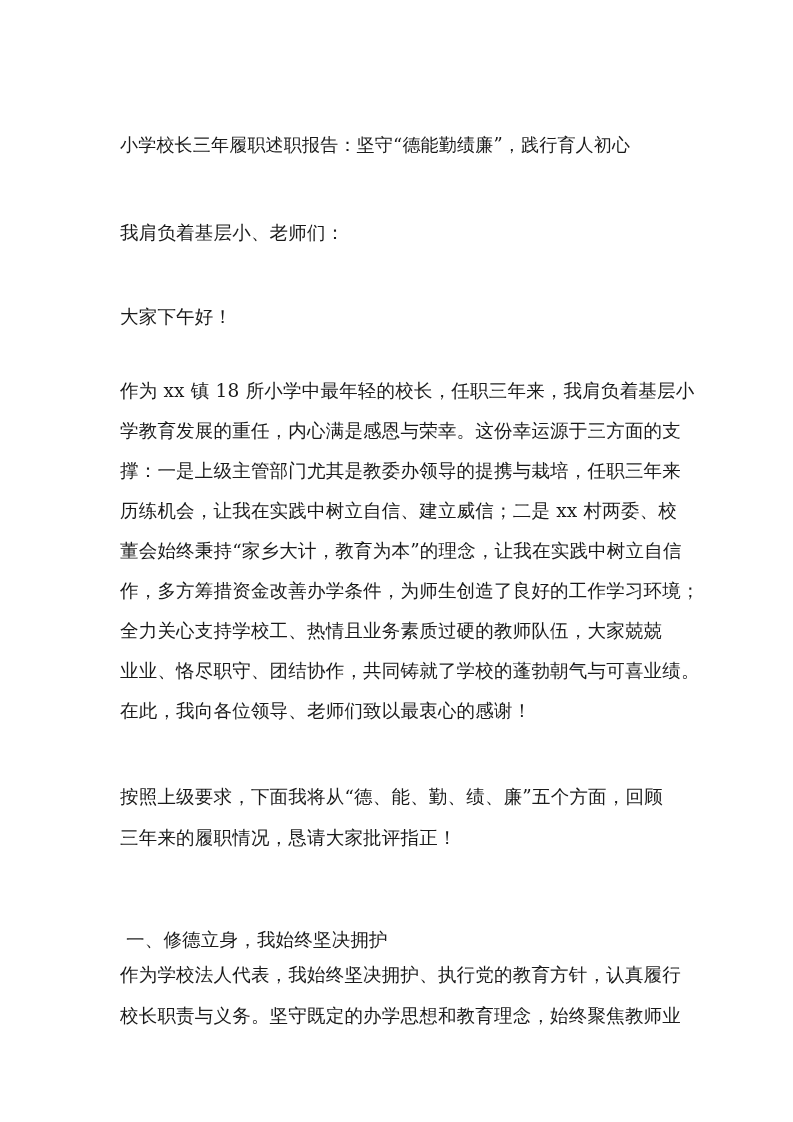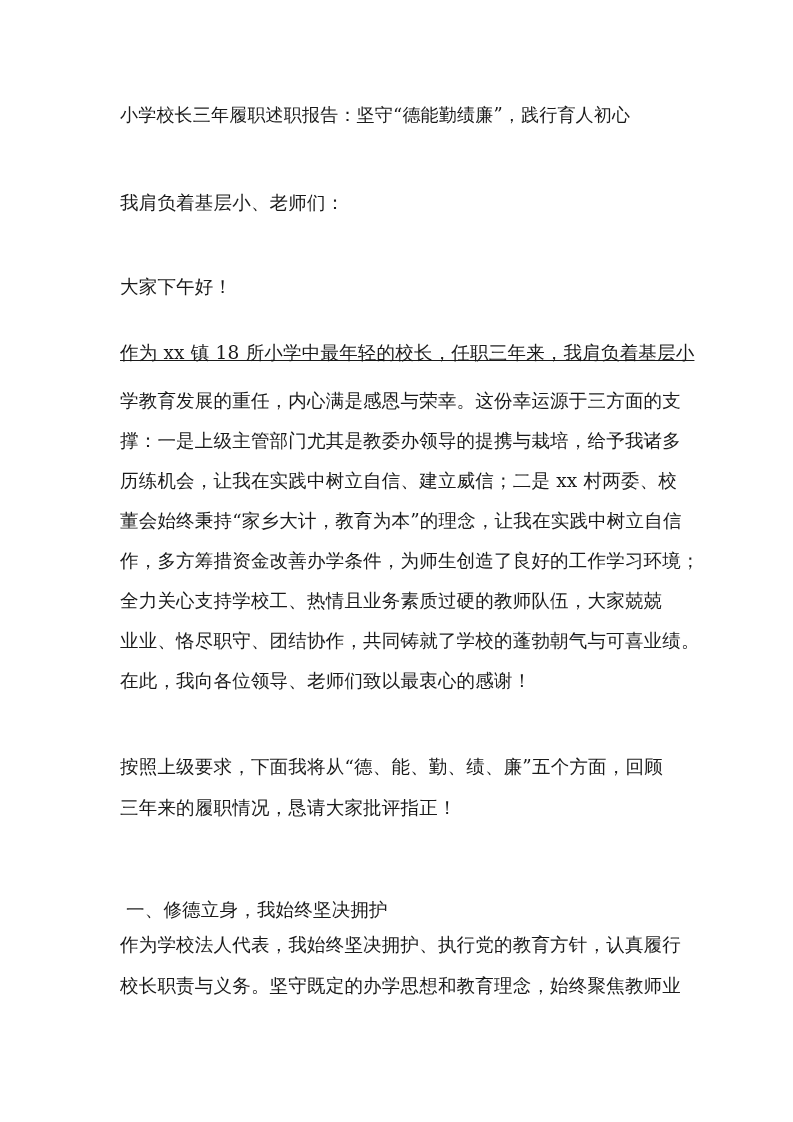--- a/index.html
+++ b/index.html
@@ -21,38 +21,39 @@
       top: 0;
       width: 556px;
     }
     .line {
       position: absolute;
       left: 0;
       white-space: nowrap;
       font-size: 18.5px;
       line-height: 24px;
       letter-spacing: 0.2px;
+      margin-top: 30px;
     }
     .title { font-size: 18px; }
     .heading { left: 6px; }
   </style>
 </head>
 <body>
 
 <div class="page">
   <div class="line title" style="top:103px;">小学校长三年履职述职报告：坚守“德能勤绩廉”，践行育人初心</div>
 
   <div class="line" style="top:191px;">我肩负着基层小、老师们：</div>
 
   <div class="line" style="top:275px;text-align:center;">大家下午好！</div>
 
   <div>
-    <div class="line" style="top:341px;text-decoration:underline;">作为 xx 镇 18 所小学中最年轻的校长，任职三年来，我肩负着基层小</div>
+    <div class="line" style="top:349px;">作为 xx 镇 18 所小学中最年轻的校长，任职三年来，我肩负着基层小</div>
     <div class="line" style="top:389px;font-family:Liberation Serif, serif;">学教育发展的重任，内心满是感恩与荣幸。这份幸运源于三方面的支</div>
-    <div class="line" style="top:429px;">撑：一是上级主管部门尤其是教委办领导的提携与栽培，给予我诸多</div>
+    <div class="line" style="top:429px;">撑：一是上级主管部门尤其是教委办领导的提携与栽培，任职三年来</div>
     <div class="line" style="top:469px;">历练机会，让我在实践中树立自信、建立威信；二是 xx 村两委、校</div>
     <div class="line" style="top:509px;">董会始终秉持“家乡大计，教育为本”的理念，让我在实践中树立自信</div>
     <div class="line" style="top:549px;">作，多方筹措资金改善办学条件，为师生创造了良好的工作学习环境；</div>
     <div class="line" style="top:589px;">全力关心支持学校工、热情且业务素质过硬的教师队伍，大家兢兢</div>
     <div class="line" style="top:629px;">业业、恪尽职守、团结协作，共同铸就了学校的蓬勃朝气与可喜业绩。</div>
     <div class="line" style="top:669px;">在此，我向各位领导、老师们致以最衷心的感谢！</div>
   </div>
 
   <div>
     <div class="line" style="top:755px;">按照上级要求，下面我将从“德、能、勤、绩、廉”五个方面，回顾</div>

